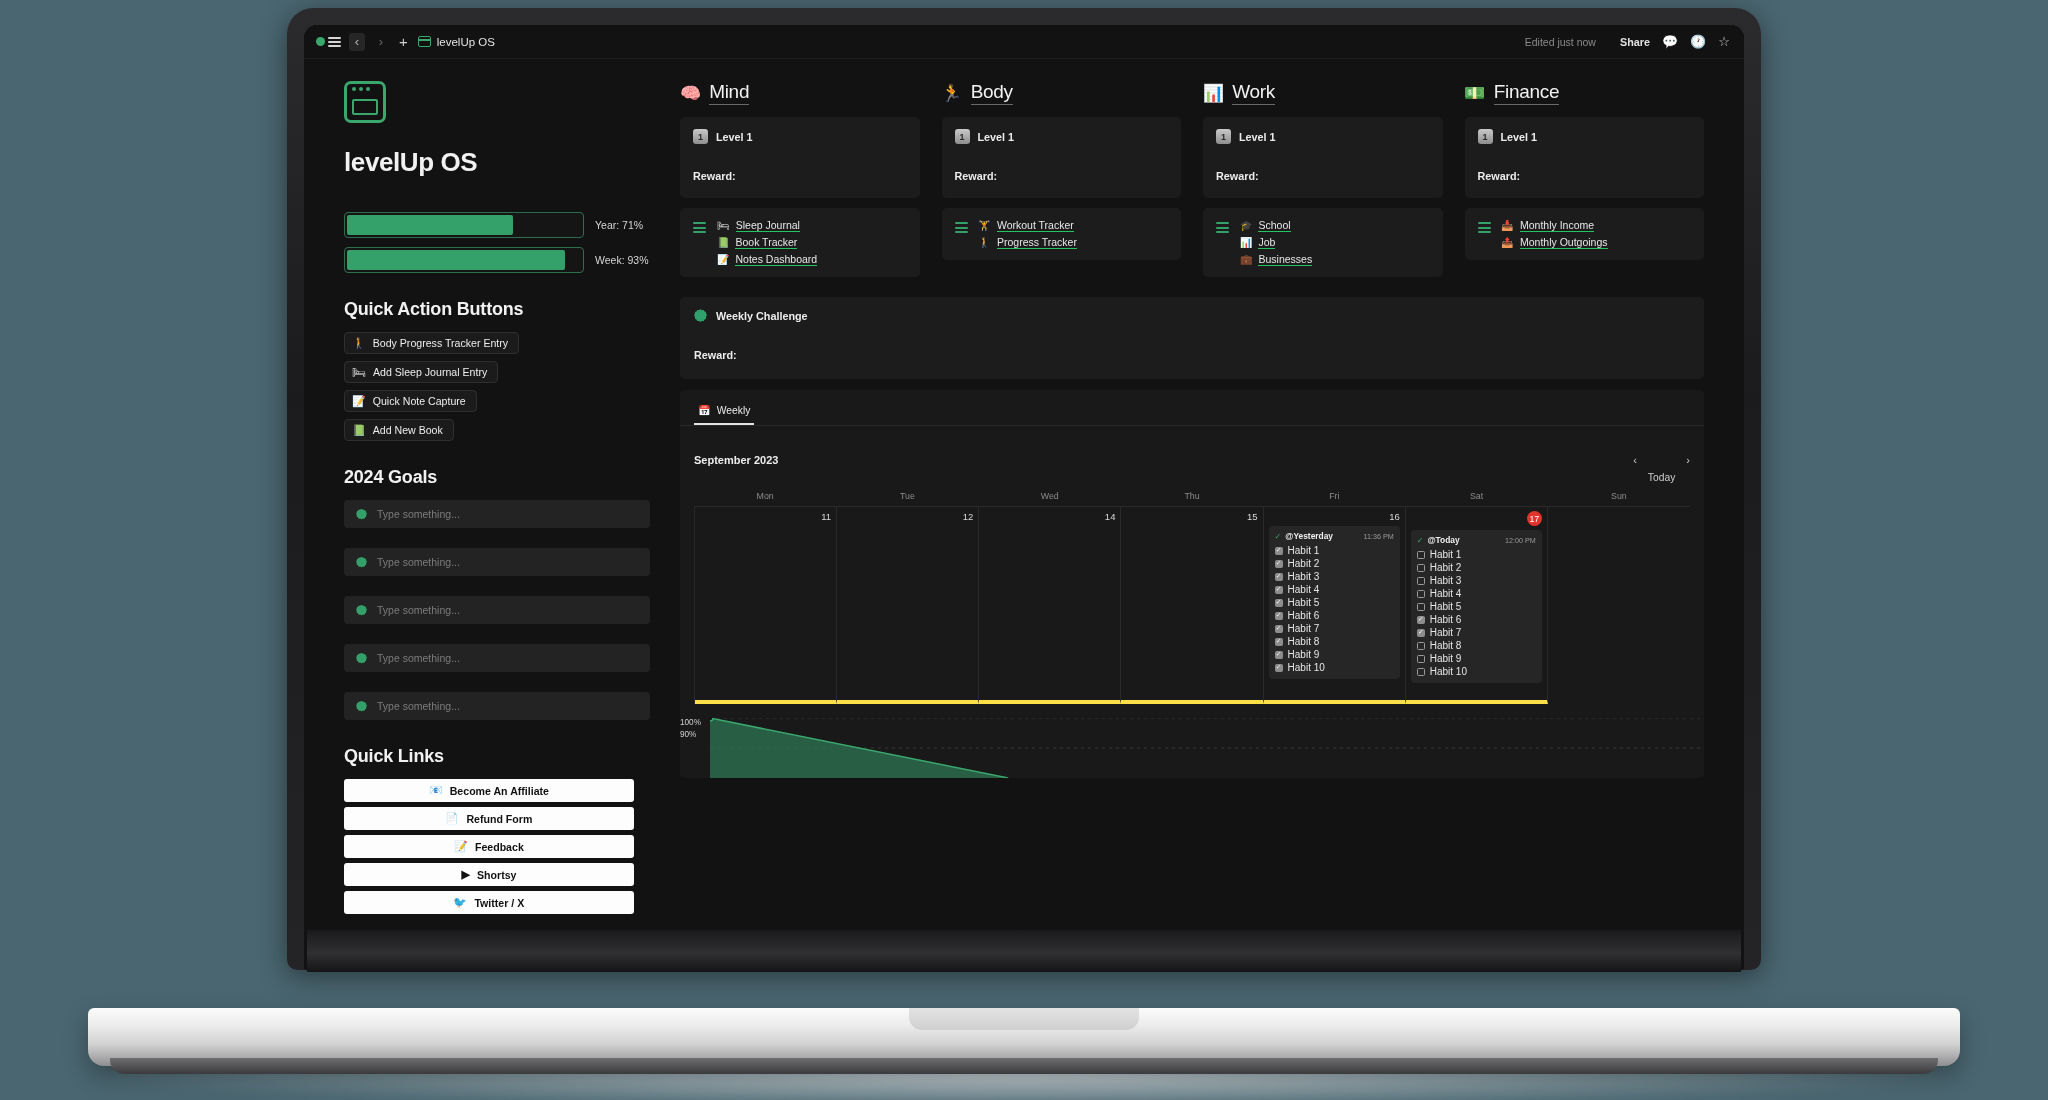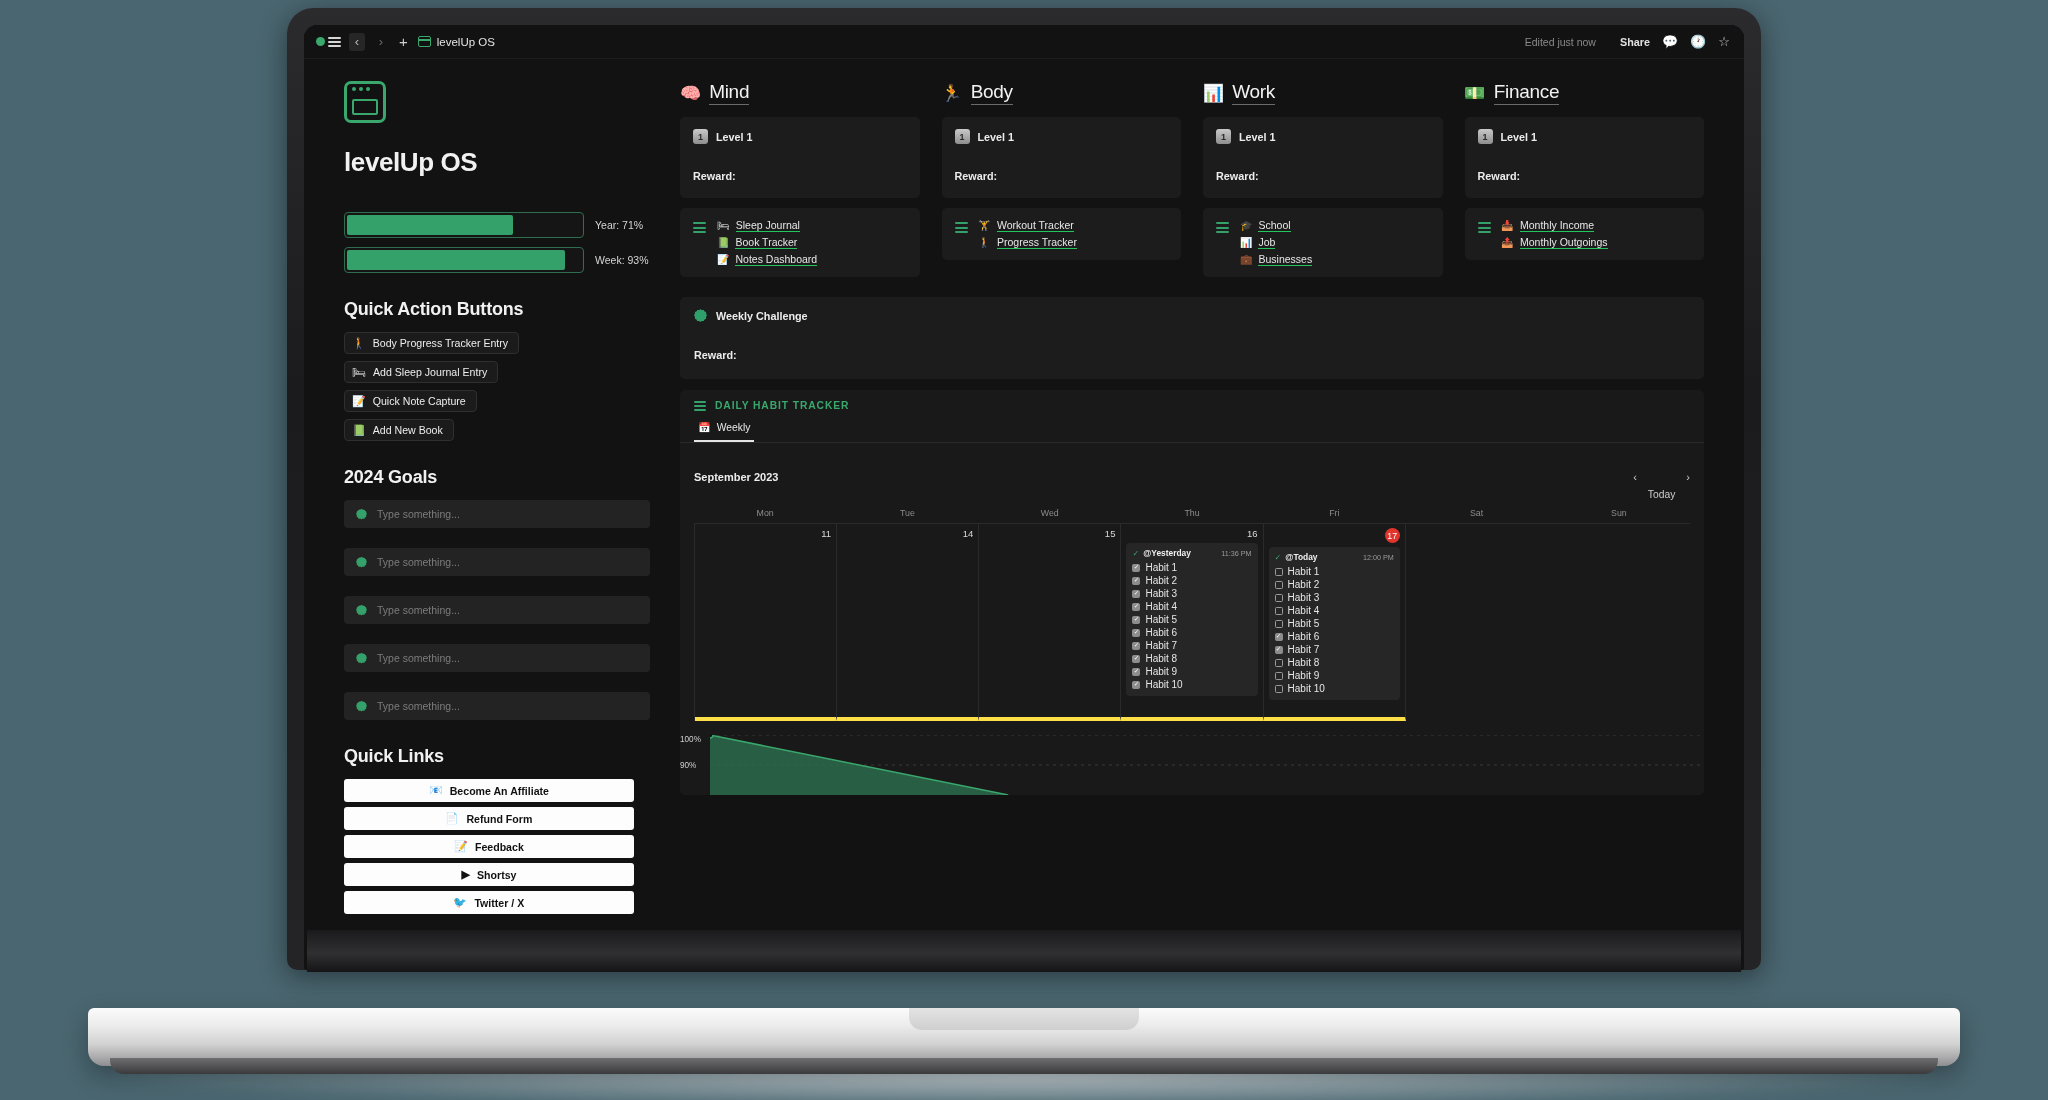--- a/index.html
+++ b/index.html
@@ -498,28 +498,20 @@
 
               <div class="challenge">
                 <div class="ch-head">
                   <span class="ch-badge"></span>
                   <span class="ch-title">Weekly  Challenge</span>
                 </div>
                 <div class="ch-reward">Reward:</div>
               </div>
 
               <div class="habit-block">
-                <div class="hb-head">
-                  <span class="hb-ic">
-                      <i></i>
-                      <i></i>
-                      <i></i>
-                    </span>
-                  <span class="hb-title">DAILY HABIT TRACKER</span>
-                </div>
                 <div class="hb-tabs">
                   <span class="hb-tab">
                     <span>📅</span>
                     <span>Weekly</span>
                   </span>
                 </div>
                 <div class="cal-toolbar">
                   <span class="cal-month">September 2023</span>
                   <span class="cal-nav">
                     <span>‹</span>
@@ -534,20 +526,23 @@
                     <div class="dayname">Thu</div>
                     <div class="dayname">Fri</div>
                     <div class="dayname">Sat</div>
                     <div class="dayname">Sun</div>
                   </div>
                 <div class="cal-grid" id="cal-grid">
                     <div class="cal-cell">
                       <span class="cal-num">11</span>
                     </div>
                     <div class="cal-cell">
+                      <span class="cal-num">12</span>
+                    </div>
+                    <div class="cal-cell">
                       <span class="cal-num">14</span>
                     </div>
                     <div class="cal-cell">
                       <span class="cal-num">15</span>
                     </div>
                     <div class="cal-cell">
                       <span class="cal-num">16</span>
                       <div class="habit-card">
                         <div class="hc-head">
                           <span class="hc-check">✓</span>
@@ -643,21 +638,21 @@
                         <div class="hc-item">
                           <span class="cbx"></span>
                           <span class="hc-label">Habit 10</span>
                         </div>
                       </div>
                     </div>
                   </div>
 
                 <div class="chart-wrap">
                   <span class="ylab" id="ytick0" style="top: 0px;">100%</span>
-                  <span class="ylab" id="ytick1" style="top: 26px;">90%</span>
+                  <span class="ylab" id="ytick1" style="top: 12px;">90%</span>
                   <div class="chart-area">
                     <svg id="chart-svg" width="100%" height="100%" viewBox="0 0 1000 60" preserveAspectRatio="none">
                         <line x1="0" x2="1000" y1="0" y2="0" stroke="#3a3a3a" stroke-width="1" stroke-dasharray="3 4" vector-effect="non-scaling-stroke"></line>
                         <line x1="0" x2="1000" y1="30" y2="30" stroke="#3a3a3a" stroke-width="1" stroke-dasharray="3 4" vector-effect="non-scaling-stroke"></line>
                         <path d="M0,0 L300,60 L300,60 L0,60 Z" fill="#2b6b4c" opacity="0.85"></path>
                         <path d="M0,0 L300,60" fill="none" stroke="#3aa76d" stroke-width="1.5" vector-effect="non-scaling-stroke"></path>
                         <circle cx="0" cy="0" r="3" fill="#121212" stroke="#3aa76d" stroke-width="1.5" vector-effect="non-scaling-stroke"></circle>
                       </svg>
                   </div>
                 </div>

